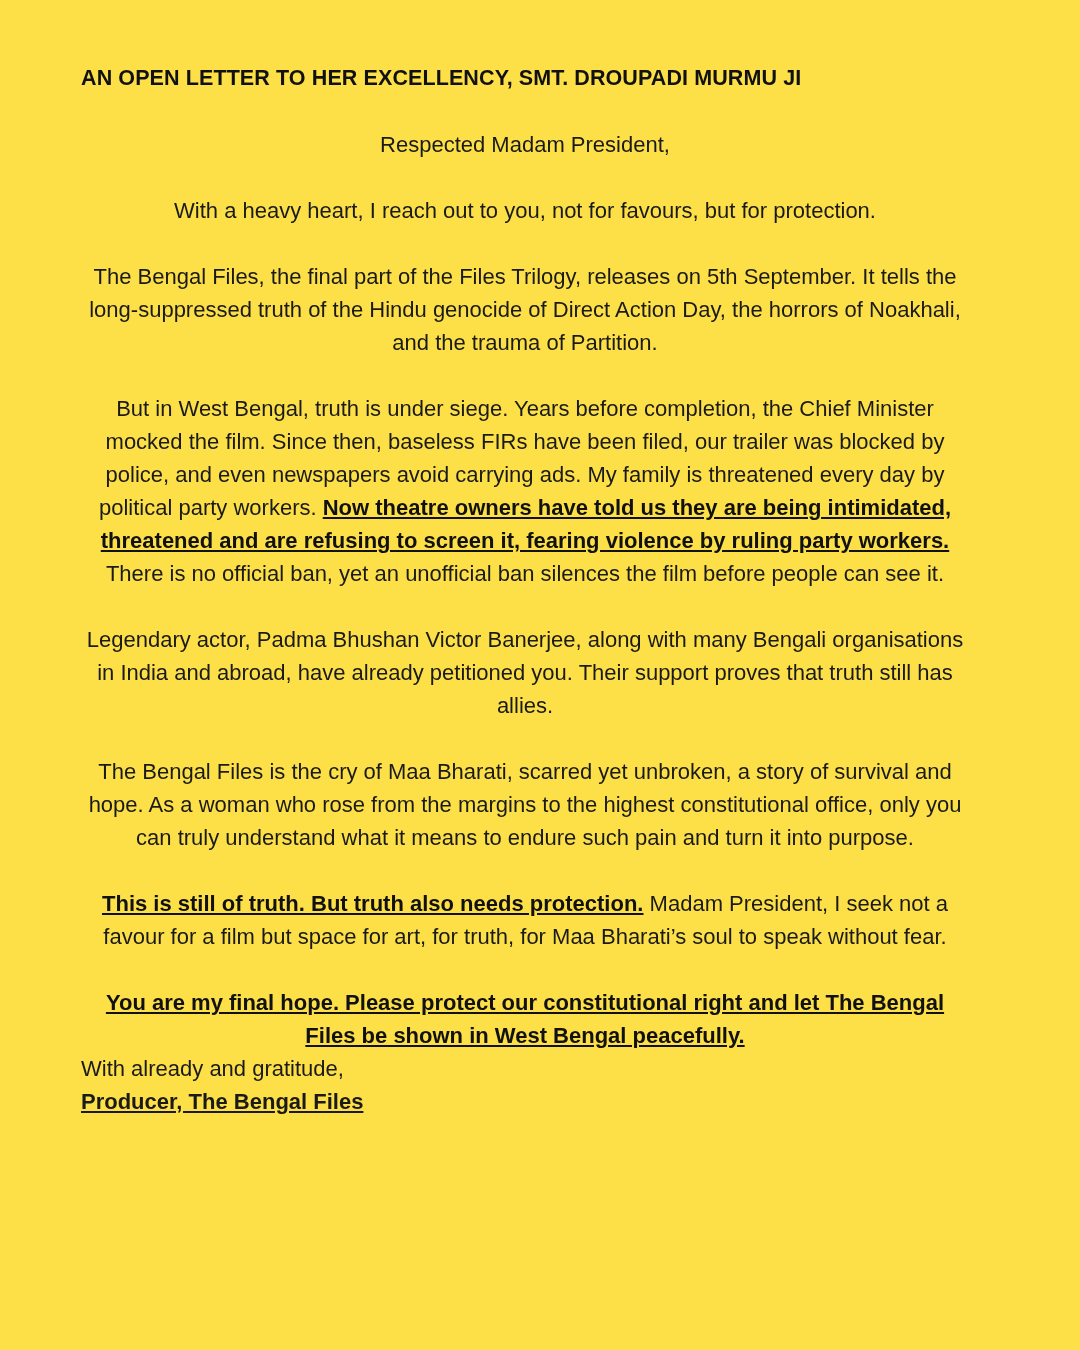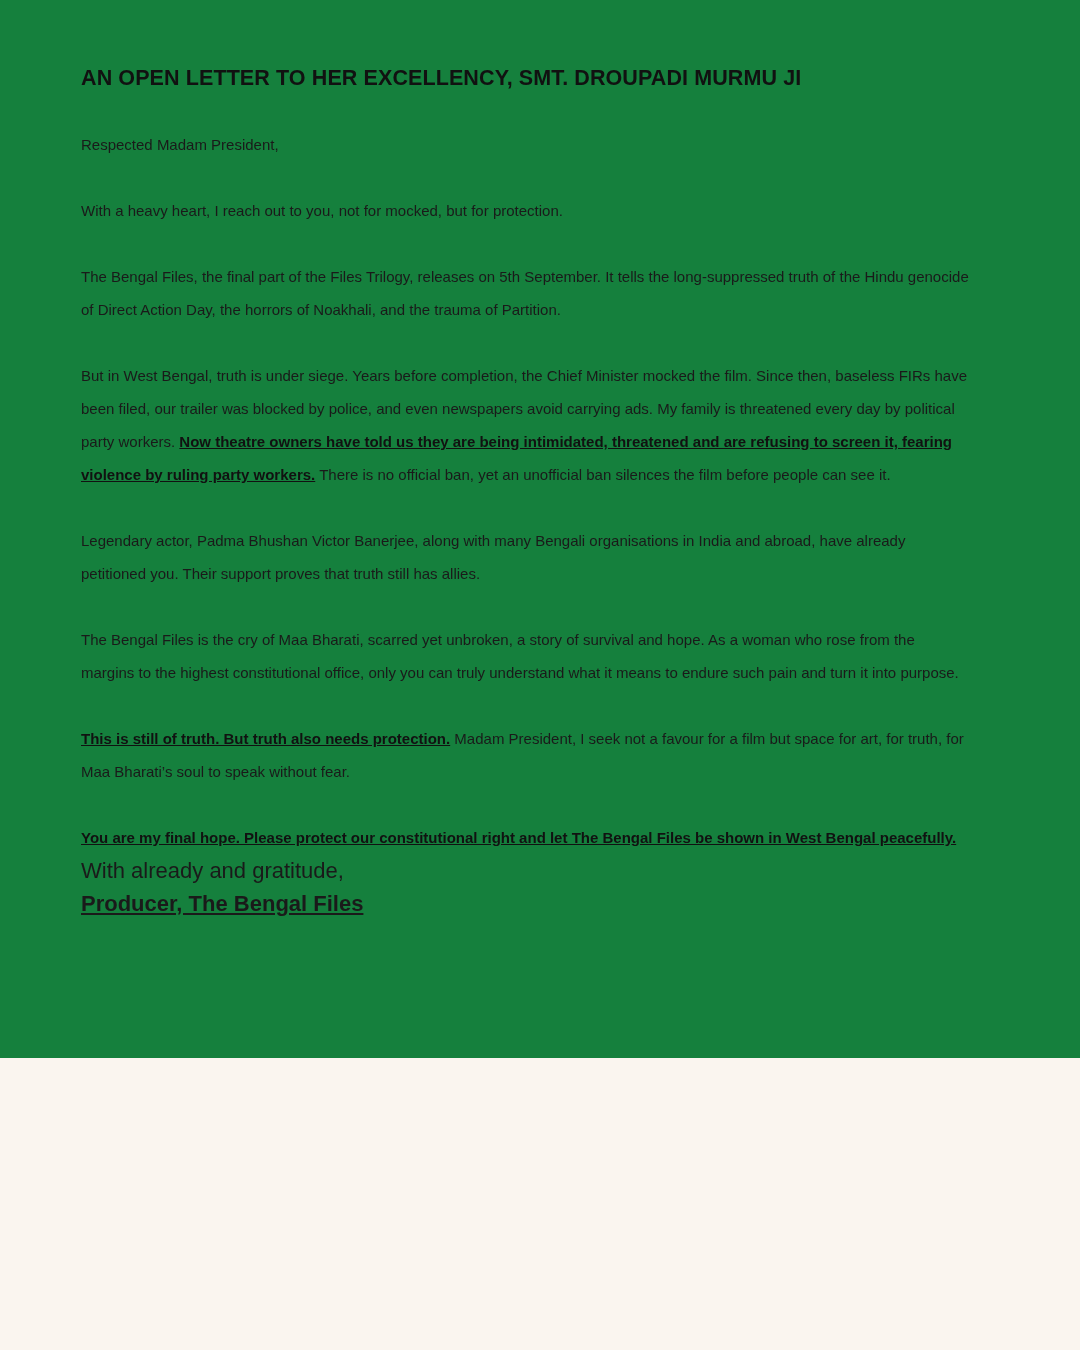--- a/index.html
+++ b/index.html
@@ -10,39 +10,40 @@
     width: 1080px;
     height: 1350px;
     background: #faf5ef;
     font-family: "Liberation Sans", sans-serif;
     color: #141414;
     -webkit-font-smoothing: antialiased;
   }
   .letter {
     box-sizing: border-box;
     width: 1080px;
-    height: 1058px;
+    height: 1350px;
     padding: 62px 81px 0 81px;
-    background: #15803d;
+    background: #fde047;
   }
   .letter-title {
     font-size: 21.5px;
     font-weight: bold;
     letter-spacing: 0.1px;
     line-height: 33px;
     margin: 0 0 33px 0;
     color: #111111;
   }
   .para {
-    font-size: 15px;
+    font-size: 22px;
     font-weight: normal;
     line-height: 33px;
     margin: 0 11px 33px 0;
     color: #1a1a1a;
     max-width: 888px;
+    text-align: center;
   }
   .para:last-child {
     margin-bottom: 0;
   }
   .para b,
   .line.bold {
     font-weight: bold;
     color: #111111;
     text-decoration: underline;
   }
@@ -56,21 +57,21 @@
 </head>
 <body>
 
 <div class="letter">
 
   <h1 class="letter-title">AN OPEN LETTER TO HER EXCELLENCY, SMT. DROUPADI MURMU JI</h1>
 
   <p class="para">Respected Madam President,</p>
 
   <div>
-      <p class="para"><span>With a heavy heart, I reach out to you, not for mocked, but for protection.</span></p>
+      <p class="para"><span>With a heavy heart, I reach out to you, not for favours, but for protection.</span></p>
       <p class="para"><span>The Bengal Files, the final part of the Files Trilogy, releases on 5th September. It tells the long-suppressed truth of the Hindu genocide of Direct Action Day, the horrors of Noakhali, and the trauma of Partition.</span></p>
       <p class="para"><span>But in West Bengal, truth is under siege. Years before completion, the Chief Minister mocked the film. Since then, baseless FIRs have been filed, our trailer was blocked by police, and even newspapers avoid carrying ads. My family is threatened every day by political party workers. </span><b>Now theatre owners have told us they are being intimidated, threatened and are refusing to screen it, fearing violence by ruling party workers.</b><span> There is no official ban, yet an unofficial ban silences the film before people can see it.</span></p>
       <p class="para"><span>Legendary actor, Padma Bhushan Victor Banerjee, along with many Bengali organisations in India and abroad, have already petitioned you. Their support proves that truth still has allies.</span></p>
       <p class="para"><span>The Bengal Files is the cry of Maa Bharati, scarred yet unbroken, a story of survival and hope. As a woman who rose from the margins to the highest constitutional office, only you can truly understand what it means to endure such pain and turn it into purpose.</span></p>
       <p class="para"><b>This is still of truth. But truth also needs protection.</b><span> Madam President, I seek not a favour for a film but space for art, for truth, for Maa Bharati’s soul to speak without fear.</span></p>
       <p class="para"><b>You are my final hope. Please protect our constitutional right and let The Bengal Files be shown in West Bengal peacefully.</b></p>
     </div>
 
 <div class="sign-block">
     <span class="line">With already and gratitude,</span>

